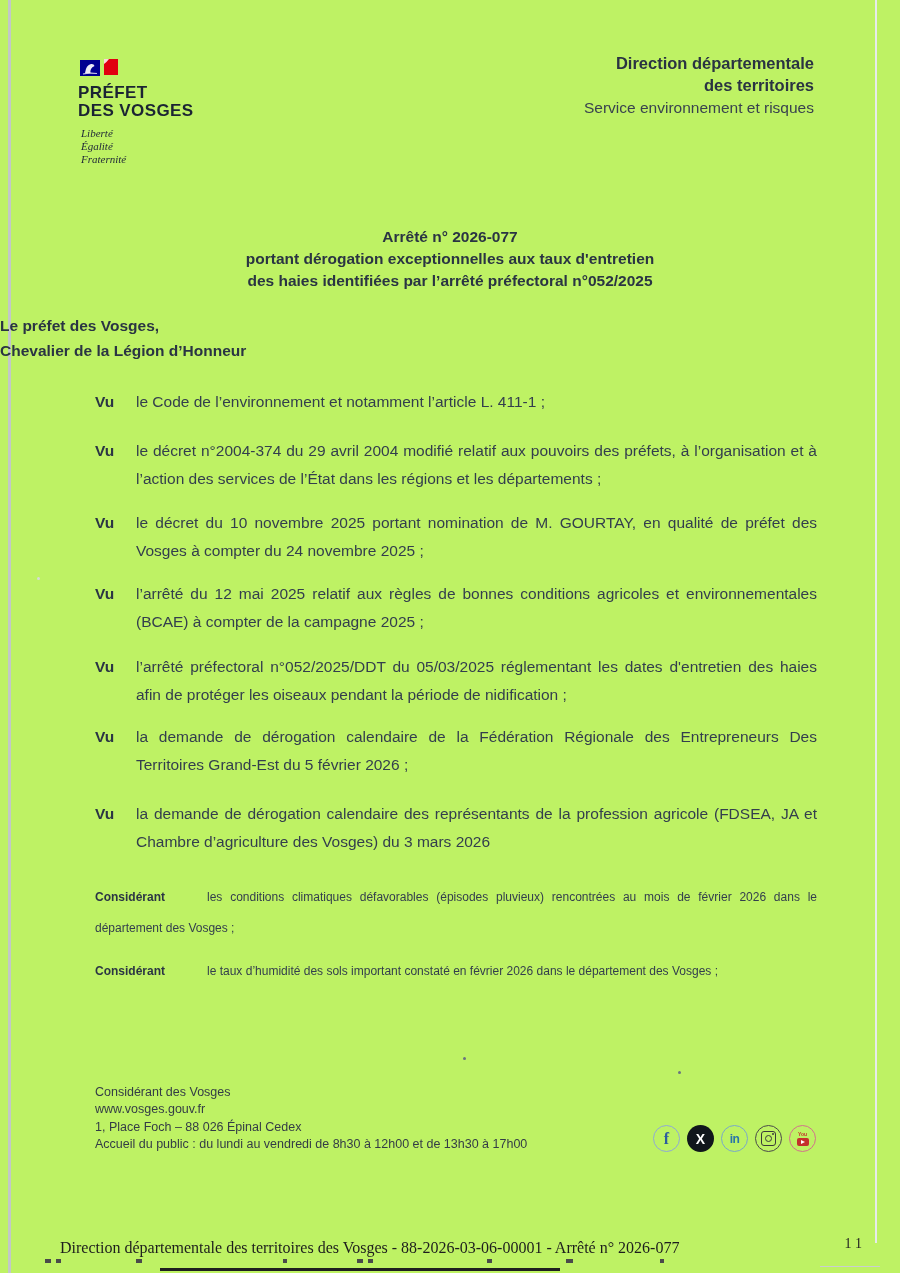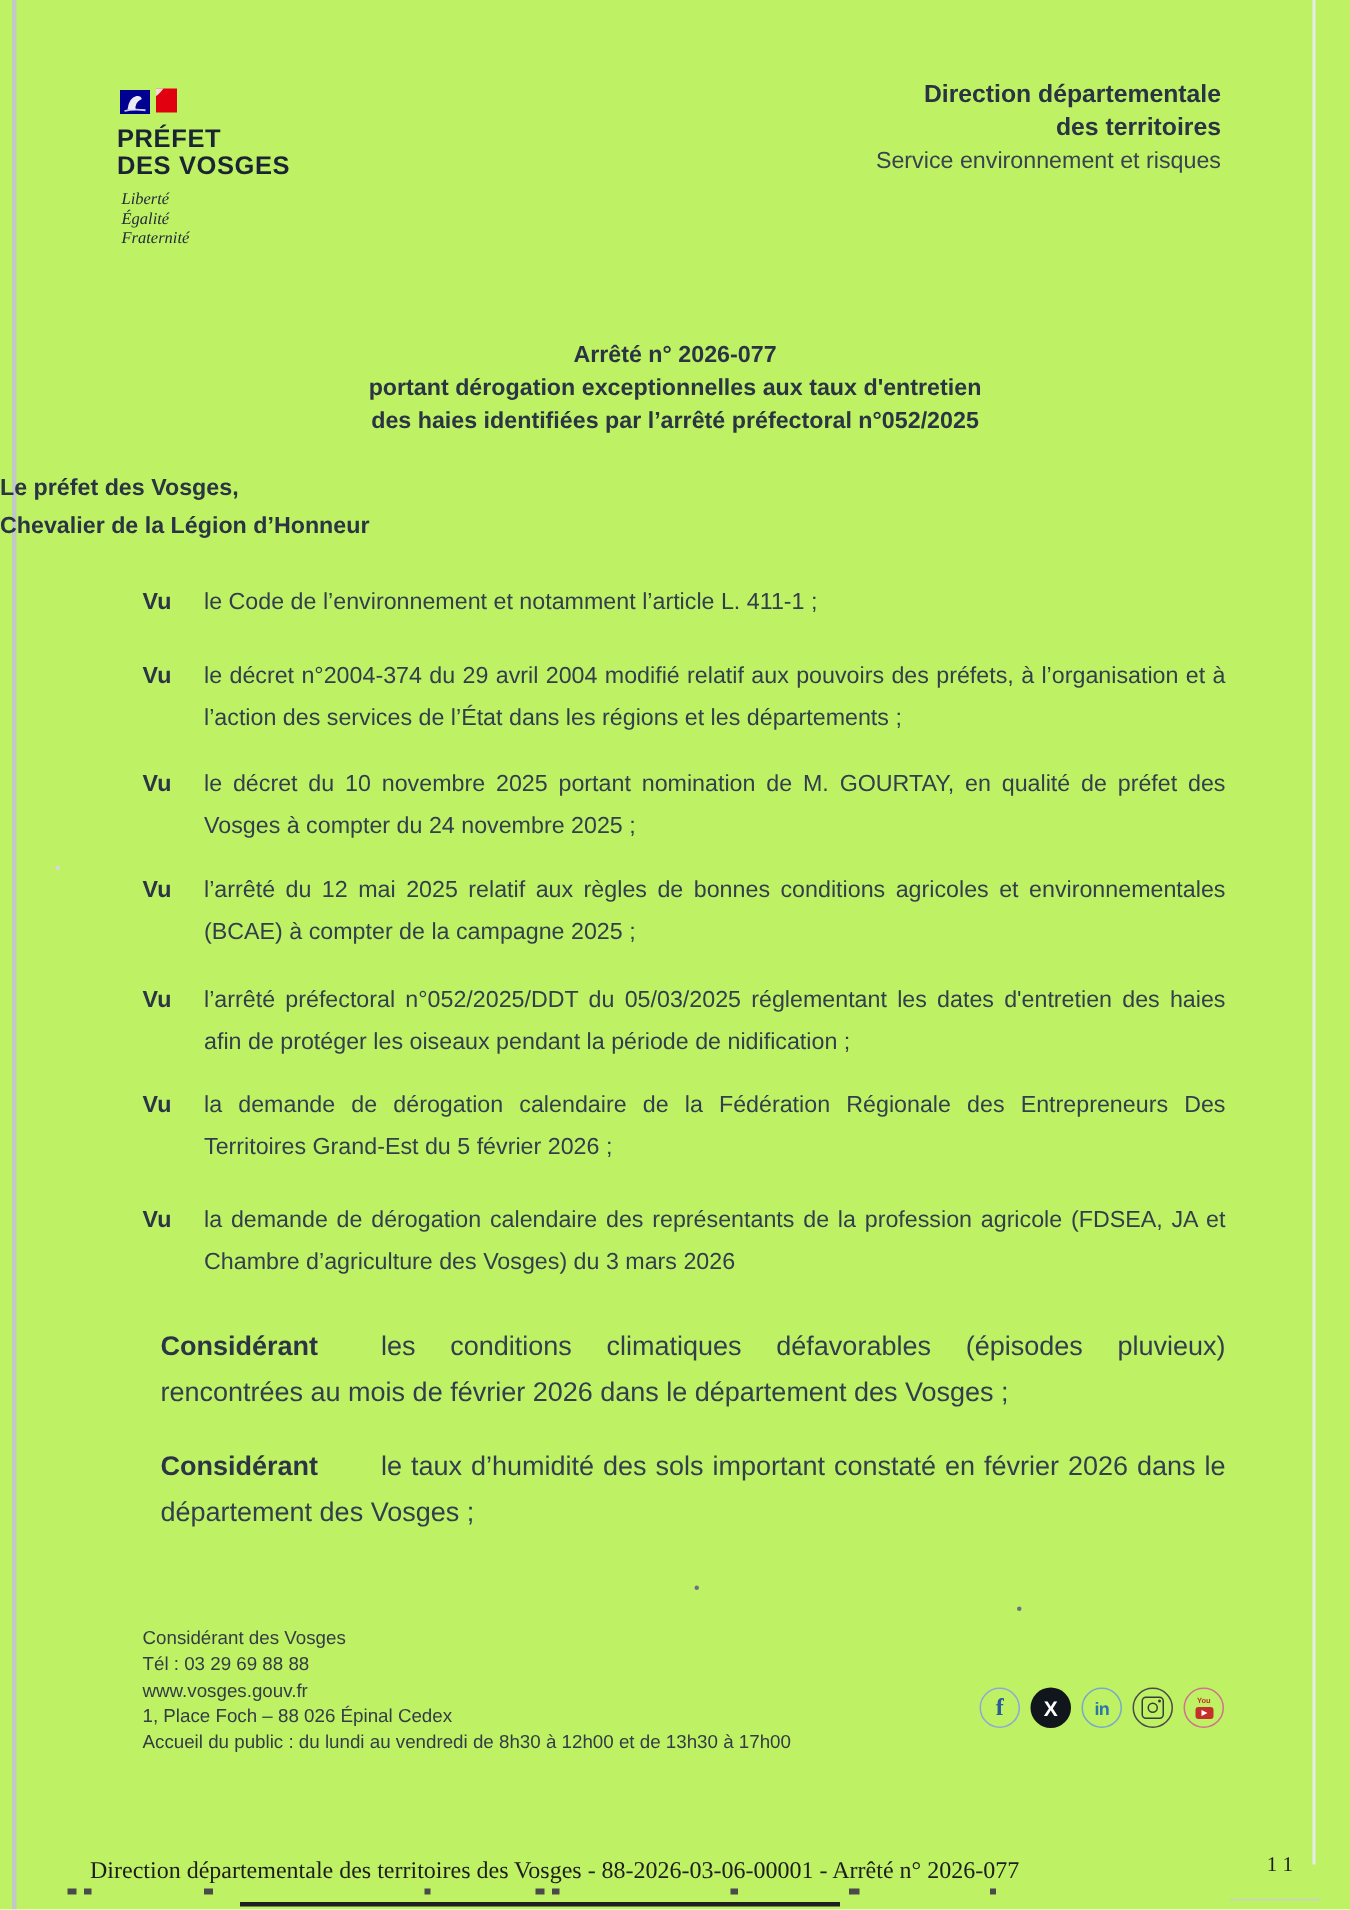--- a/index.html
+++ b/index.html
@@ -46,21 +46,21 @@
   .recital .lbl{font-weight:bold;color:#2b3544;}
   .recital .txt{text-align:justify;color:#333e4d;}
   .recital.r1{margin-bottom:21px;}
   .recital.r2{margin-bottom:16px;}
   .recital.r3{margin-bottom:15px;}
   .recital.r4{margin-bottom:17px;}
   .recital.r5{margin-bottom:14px;}
   .recital.r6{margin-bottom:21px;}
   .recital.r7{margin-bottom:26px;}
 
-  .consider{font-size:18px;line-height:31px;text-align:justify;color:#333e4d;margin-left:12px;}
+  .consider{font-size:12px;line-height:31px;text-align:justify;color:#333e4d;}
   .consider .lbl{font-weight:bold;color:#2b3544;margin-right:42px;}
   .consider.c1{margin-bottom:5px;}
 
   
   .footer-contact{position:absolute;left:95px;top:1084px;font-size:12.5px;line-height:17.3px;color:#343c46;}
 
   
   .social{position:absolute;left:653px;top:1125px;display:flex;gap:7px;}
   .sicon{width:27px;height:27px;border-radius:50%;box-sizing:border-box;display:flex;align-items:center;justify-content:center;}
   .sicon.fb{border:1.5px solid #8fa9d6;color:#2d5b9e;font-weight:bold;font-size:16px;font-family:"Liberation Serif",serif;}
@@ -154,21 +154,20 @@
       <span class="lbl">Vu</span>
       <span class="txt">la demande de dérogation calendaire des représentants de la profession agricole (FDSEA, JA et Chambre d’agriculture des Vosges) du 3 mars 2026</span>
     </div>
 
     <p class="consider c1"><span class="lbl">Considérant</span><span>les conditions climatiques défavorables (épisodes pluvieux) rencontrées au mois de février 2026 dans le département des Vosges  ;</span></p>
     <p class="consider c2"><span class="lbl">Considérant</span><span>le taux d’humidité des sols important constaté en février 2026 dans le département des Vosges ;</span></p>
   </div>
 
   <div class="footer-contact">
     <div>Considérant des Vosges</div>
-    <div>Tél : 03 29 69 88 88</div>
     <div>www.vosges.gouv.fr</div>
     <div>1, Place Foch – 88 026 Épinal Cedex</div>
     <div>Accueil du public : du lundi au vendredi de 8h30 à 12h00 et de 13h30 à 17h00</div>
   </div>
 
   <div class="social">
     <div class="sicon fb">
         <span>f</span>
       </div>
     <div class="sicon xx">

